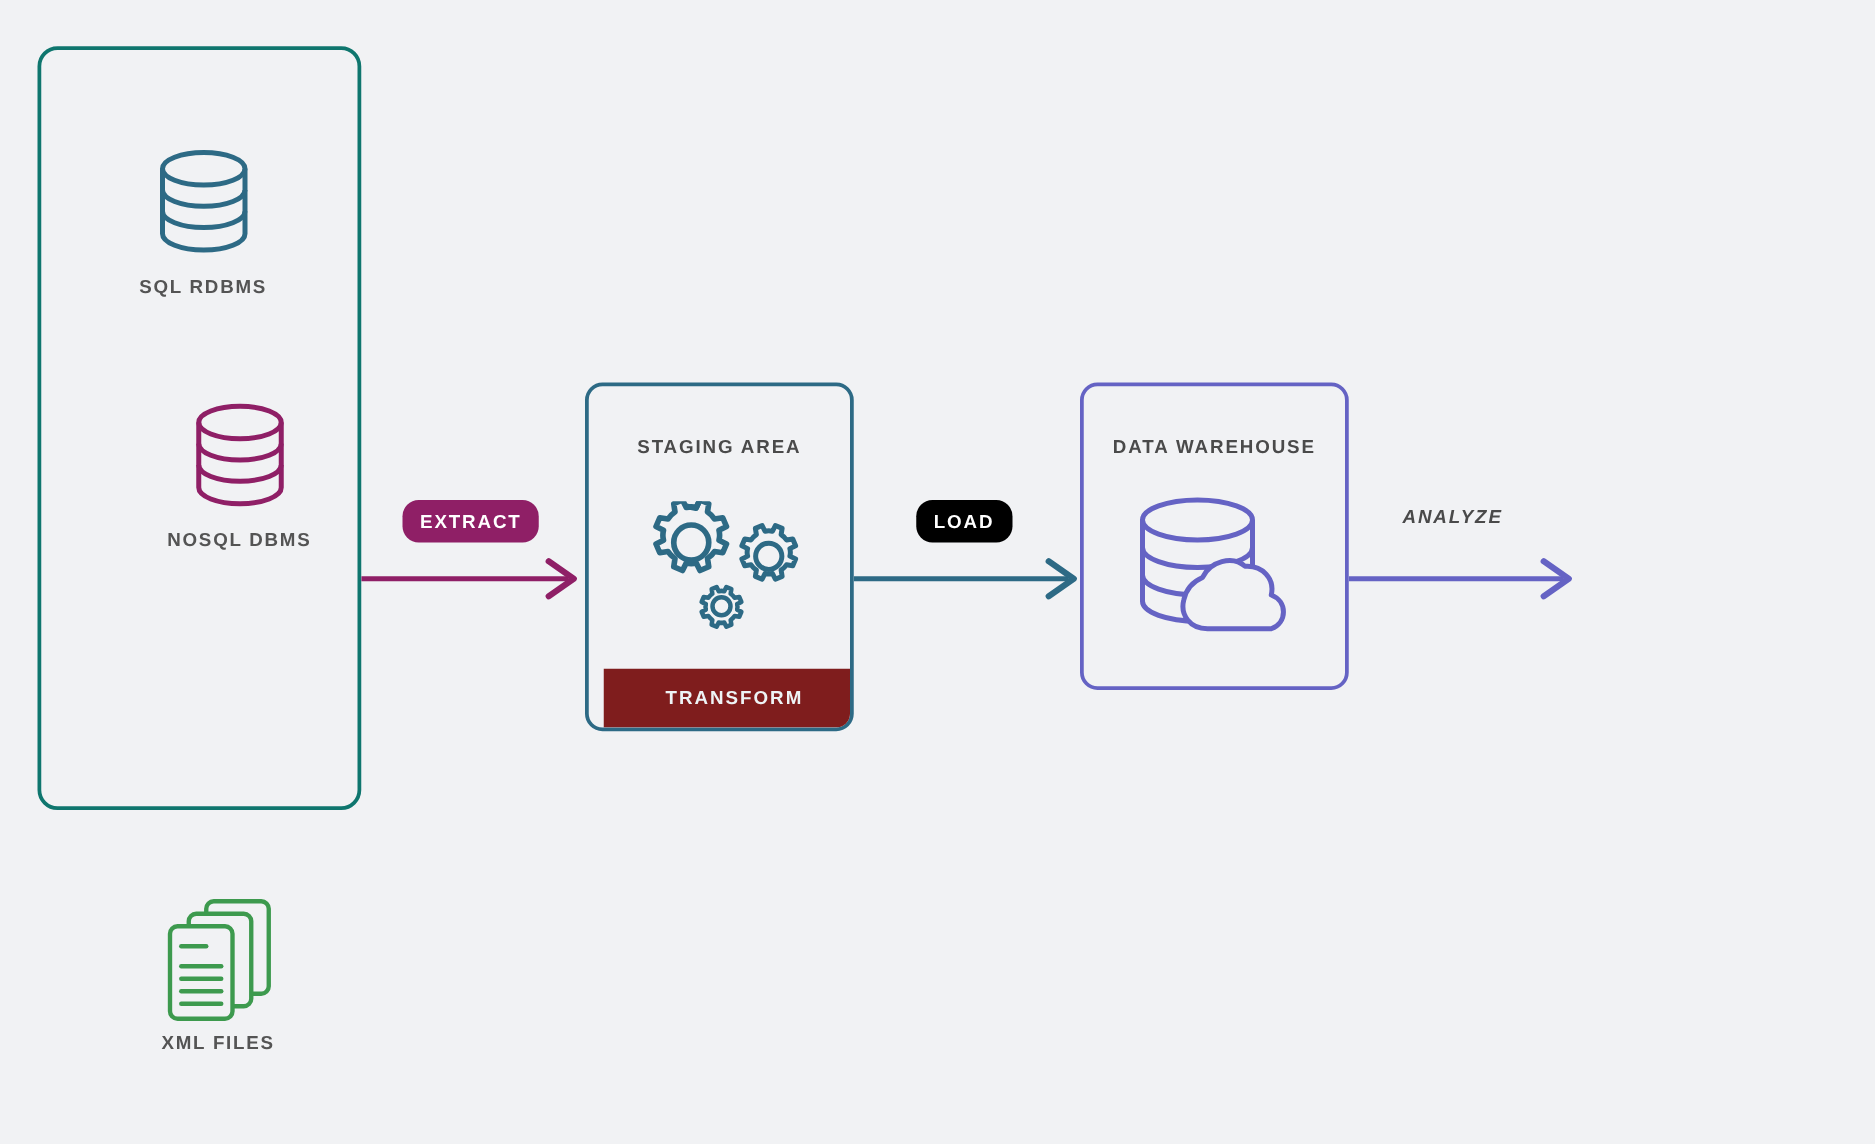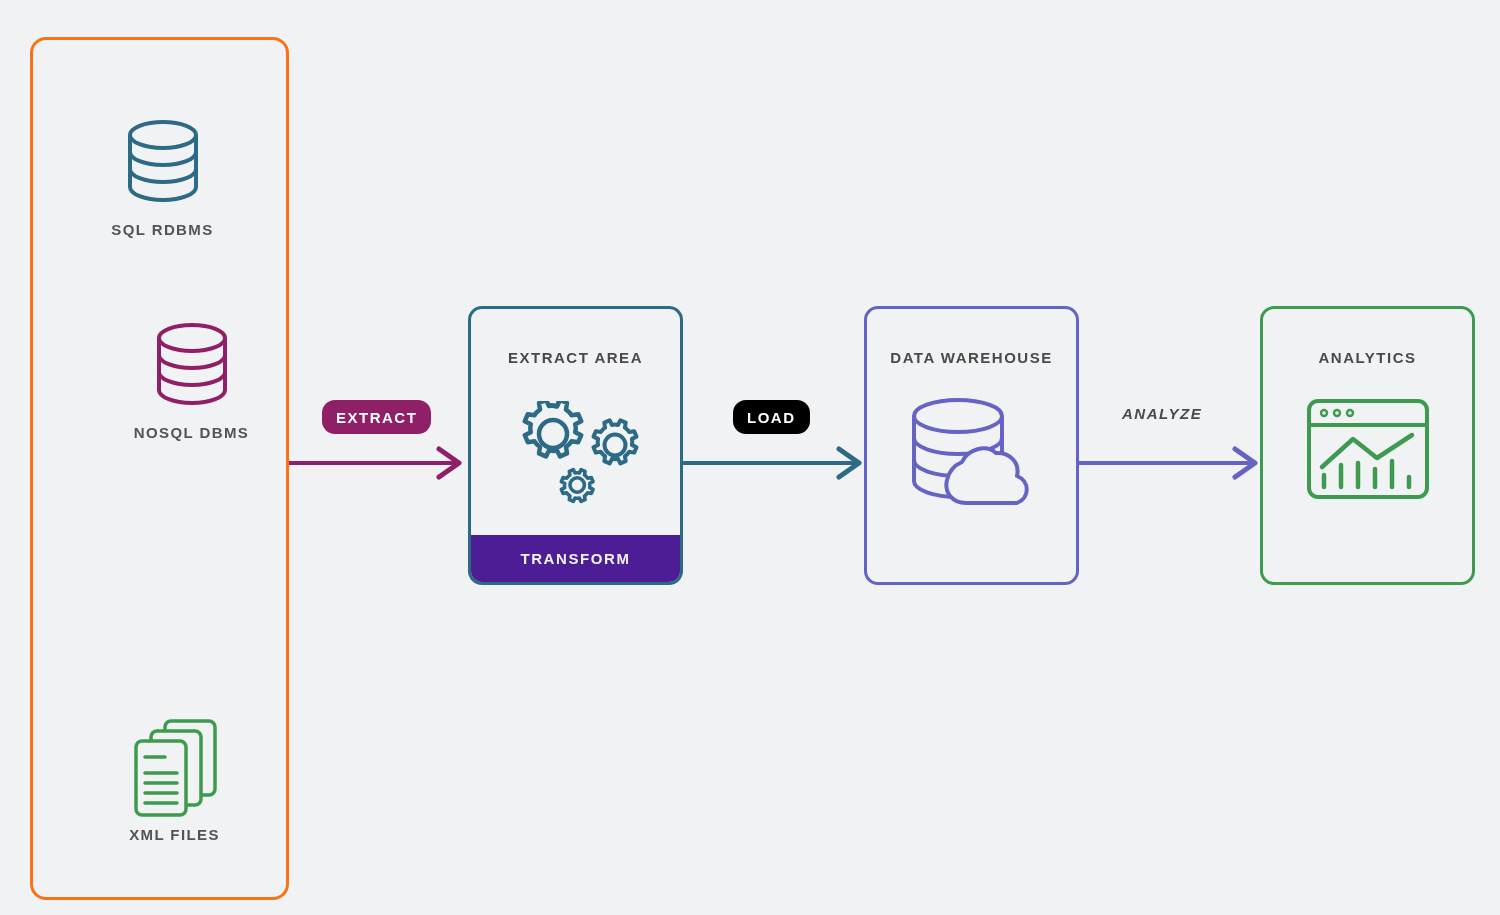--- a/index.html
+++ b/index.html
@@ -20,22 +20,22 @@
     width: 1500px;
     height: 915px;
   }
 
   
   .source-panel {
     position: absolute;
     left: 30px;
     top: 37px;
     width: 259px;
-    height: 863px;
-    border: 3px solid #f97316;
+    height: 611px;
+    border: 3px solid #0f766e;
     border-radius: 16px;
     box-sizing: border-box;
   }
   .source-item {
     position: absolute;
     left: 0;
     width: 259px;
     text-align: center;
   }
   .source-icon {
@@ -84,39 +84,39 @@
     left: 468px;
     top: 306px;
     width: 215px;
     height: 279px;
     border: 3px solid #2d6a85;
     overflow: hidden;
   }
   #staging-graphic { top: 92px; }
   .transform-bar {
     position: absolute;
-    left: 0;
+    left: 12px;
     bottom: 0;
     width: 100%;
     height: 47px;
-    background: #4c1d95;
+    background: #7f1d1d;
     display: flex;
     align-items: center;
     justify-content: center;
     color: #eef3f5;
     font-size: 15px;
     font-weight: bold;
     letter-spacing: 1.6px;
   }
 
   #warehouse-box {
     left: 864px;
     top: 306px;
     width: 215px;
-    height: 279px;
+    height: 246px;
     border: 3px solid #6563c4;
   }
   #warehouse-graphic { top: 88px; }
 
   #analytics-box {
     left: 1260px;
     top: 306px;
     width: 215px;
     height: 279px;
     border: 3px solid #3d9a4e;
@@ -216,21 +216,21 @@
     </div>
   </div>
 
   <div class="badge" id="extract-badge">EXTRACT</div>
   <svg class="arrow-svg" style="left:289px; top:443px;" width="182" height="40" viewBox="0 0 182 40">
     <line x1="0" y1="20" x2="166" y2="20" stroke="#8f1f66" stroke-width="4"></line>
     <polyline points="150,6 170,20 150,34" stroke="#8f1f66" stroke-width="5" fill="none" stroke-linecap="round" stroke-linejoin="round"></polyline>
   </svg>
 
   <div class="stage-box" id="staging-box">
-    <div class="stage-title">EXTRACT AREA</div>
+    <div class="stage-title">STAGING AREA</div>
     <div class="stage-graphic" id="staging-graphic">
       <svg width="148" height="110" viewBox="0 0 148 110" fill="none">
 
         <g stroke="#2d6a85" stroke-width="4.5" fill="none" stroke-linejoin="round">
           <path d="M47 4 l7.8 1.6 3.1 -7.0 0 0 l0 0 M0 0"></path>
           <path d="M46.5 3.5 l8.6 1.3 3.6 -6.3 z" opacity="0"></path>
           <path d="M47 5 q4 -1 8 0 l3 -6 7 3 -1 6.6 q3.4 2.2 5.6 5.6 l6.6 -1 3 7 -6 3 q1 4 0 8 l6 3 -3 7 -6.6 -1 q-2.2 3.4 -5.6 5.6 l1 6.6 -7 3 -3 -6 q-4 1 -8 0 l-3 6 -7 -3 1 -6.6 q-3.4 -2.2 -5.6 -5.6 l-6.6 1 -3 -7 6 -3 q-1 -4 0 -8 l-6 -3 3 -7 6.6 1 q2.2 -3.4 5.6 -5.6 l-1 -6.6 7 -3 z"></path>
           <circle cx="51" cy="33" r="14"></circle>
         </g>
 
@@ -266,35 +266,14 @@
       </svg>
     </div>
   </div>
 
   <div class="plain-label" id="analyze-label">ANALYZE</div>
   <svg class="arrow-svg" style="left:1079px; top:443px;" width="190" height="40" viewBox="0 0 190 40">
     <line x1="0" y1="20" x2="172" y2="20" stroke="#6563c4" stroke-width="4"></line>
     <polyline points="156,6 176,20 156,34" stroke="#6563c4" stroke-width="5" fill="none" stroke-linecap="round" stroke-linejoin="round"></polyline>
   </svg>
 
-  <div class="stage-box" id="analytics-box">
-    <div class="stage-title">ANALYTICS</div>
-    <div class="stage-graphic" id="analytics-graphic">
-      <svg width="126" height="104" viewBox="0 0 126 104" fill="none">
-        <rect x="4" y="4" width="118" height="96" rx="9" stroke="#3d9a4e" stroke-width="4" fill="none"></rect>
-        <line x1="4" y1="28" x2="122" y2="28" stroke="#3d9a4e" stroke-width="4"></line>
-        <circle cx="19" cy="16" r="3" stroke="#3d9a4e" stroke-width="2.4" fill="none"></circle>
-        <circle cx="32" cy="16" r="3" stroke="#3d9a4e" stroke-width="2.4" fill="none"></circle>
-        <circle cx="45" cy="16" r="3" stroke="#3d9a4e" stroke-width="2.4" fill="none"></circle>
-        <polyline points="17,70 48,42 72,61 107,38" stroke="#3d9a4e" stroke-width="4.5" fill="none" stroke-linecap="round" stroke-linejoin="round"></polyline>
-        <g stroke="#3d9a4e" stroke-width="4.5" stroke-linecap="round">
-          <line x1="19" y1="78" x2="19" y2="90"></line>
-          <line x1="36" y1="68" x2="36" y2="90"></line>
-          <line x1="53" y1="66" x2="53" y2="90"></line>
-          <line x1="70" y1="72" x2="70" y2="90"></line>
-          <line x1="87" y1="64" x2="87" y2="90"></line>
-          <line x1="104" y1="80" x2="104" y2="90"></line>
-        </g>
-      </svg>
-    </div>
-  </div>
 
 </div>
 
 </body></html>

